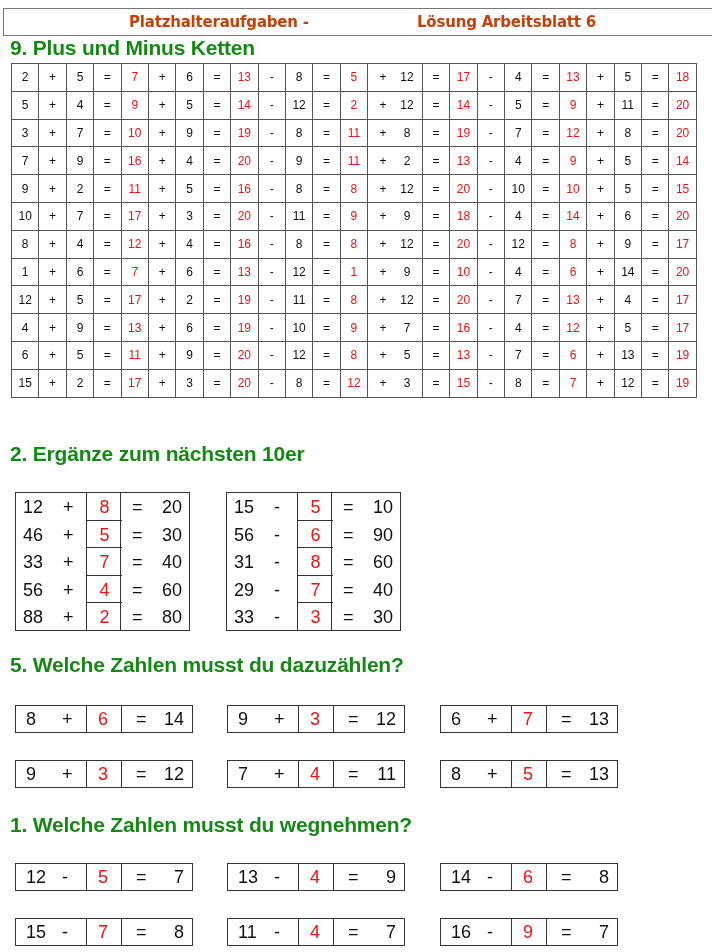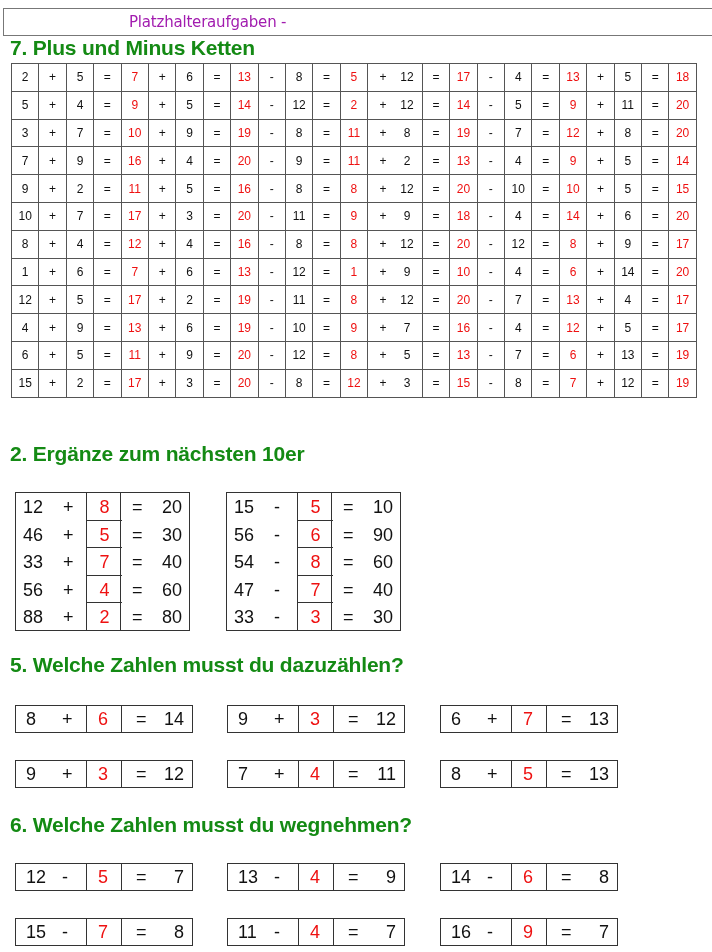--- a/index.html
+++ b/index.html
@@ -5,21 +5,21 @@
     * { box-sizing: border-box; margin: 0; padding: 0; }
     html, body { width: 712px; height: 952px; background: #ffffff; overflow: hidden; }
     body { position: relative; font-family: "Liberation Sans", sans-serif; color: #111; }
 
     .title-bar {
       position: absolute; left: 3px; top: 8px; width: 712px; height: 28px;
       border: 1px solid #777; border-right: none; background: #fff;
     }
     .title-bar span {
       position: absolute; top: 4px; font-family: "DejaVu Sans", sans-serif;
-      font-weight: normal; font-size: 15px; color: #a21caf; letter-spacing: -0.2px;
+      font-weight: bold; font-size: 15px; color: #c2410c; letter-spacing: -0.2px;
     }
     .title-left { left: 125px; }
     .title-right { left: 413px; }
 
     .heading {
       position: absolute; left: 10px; font-weight: bold; font-size: 21px;
       color: #148a14; letter-spacing: -0.2px;
     }
 
     
@@ -55,23 +55,24 @@
       font-size: 18px;
     }
     .eq-box .div1, .eq-box .div2 { position: absolute; top: 0; height: 100%; border-left: 1px solid #333; }
     .eq-box span { position: absolute; top: 3px; }
   </style>
 </head>
 <body>
 
 <div class="title-bar">
   <span class="title-left">Platzhalteraufgaben -</span>
+  <span class="title-right">Lösung  Arbeitsblatt 6</span>
 </div>
 
-<div class="heading" style="top:36px;">7. Plus und Minus Ketten</div>
+<div class="heading" style="top:36px;">9. Plus und Minus Ketten</div>
 <table class="grid" id="chain-grid">
     <tbody>
       <tr>
         <td>2</td>
         <td>+</td>
         <td>5</td>
         <td>=</td>
         <td class="red">7</td>
         <td>+</td>
         <td>6</td>
@@ -431,28 +432,28 @@
     </div>
     <div class="ans-cell red" style="left: 71px; top: 0px;"><span style="position: relative; top: 4px; font-size: 18px;">5</span></div>
     <div class="row" style="top: 27.6px;">
       <span style="left: 7px;">56</span>
       <span style="left: 47px;">-</span>
       <span style="left: 116px;">=</span>
       <span style="left: 146px;">90</span>
     </div>
     <div class="ans-cell red" style="left: 71px; top: 27.6px;"><span style="position: relative; top: 4px; font-size: 18px;">6</span></div>
     <div class="row" style="top: 55.2px;">
-      <span style="left: 7px;">54</span>
+      <span style="left: 7px;">31</span>
       <span style="left: 47px;">-</span>
       <span style="left: 116px;">=</span>
       <span style="left: 146px;">60</span>
     </div>
     <div class="ans-cell red" style="left: 71px; top: 55.2px;"><span style="position: relative; top: 4px; font-size: 18px;">8</span></div>
     <div class="row" style="top: 82.8px;">
-      <span style="left: 7px;">47</span>
+      <span style="left: 7px;">29</span>
       <span style="left: 47px;">-</span>
       <span style="left: 116px;">=</span>
       <span style="left: 146px;">40</span>
     </div>
     <div class="ans-cell red" style="left: 71px; top: 82.8px;"><span style="position: relative; top: 4px; font-size: 18px;">7</span></div>
     <div class="row" style="top: 110.4px;">
       <span style="left: 7px;">33</span>
       <span style="left: 47px;">-</span>
       <span style="left: 116px;">=</span>
       <span style="left: 146px;">30</span>
@@ -511,21 +512,21 @@
       <div class="div1" style="left: 70px;"></div>
       <div class="div2" style="left: 105px;"></div>
       <span style="left: 10px;">8</span>
       <span style="left: 46px;">+</span>
       <span class="red" style="left: 82px;">5</span>
       <span style="left: 120px;">=</span>
       <span style="right: 8px;">13</span>
     </div>
   </div>
 
-<div class="heading" style="top:813px;">6. Welche Zahlen musst du wegnehmen?</div>
+<div class="heading" style="top:813px;">1. Welche Zahlen musst du wegnehmen?</div>
 <div id="sub-boxes">
     <div class="eq-box" style="left: 15px; top: 863px;">
       <div class="div1" style="left: 70px;"></div>
       <div class="div2" style="left: 105px;"></div>
       <span style="left: 10px;">12</span>
       <span style="left: 46px;">-</span>
       <span class="red" style="left: 82px;">5</span>
       <span style="left: 120px;">=</span>
       <span style="right: 8px;">7</span>
     </div>

